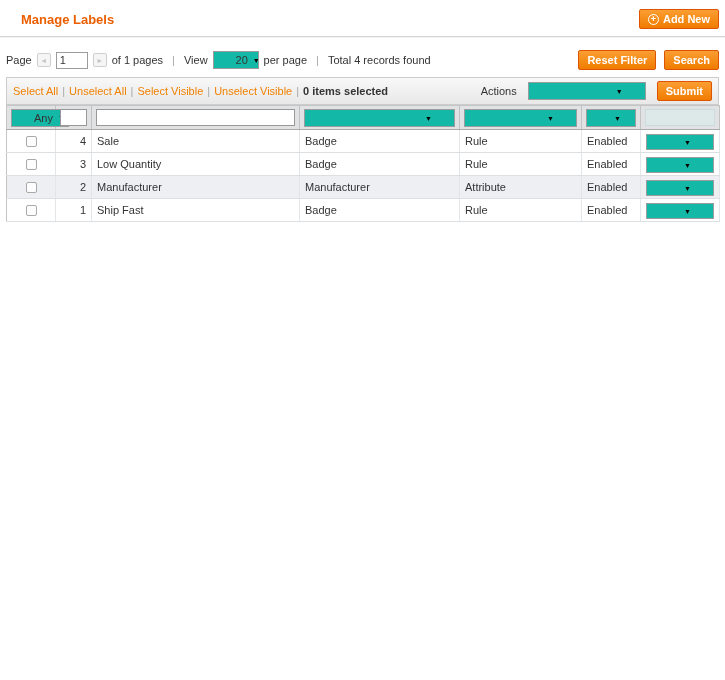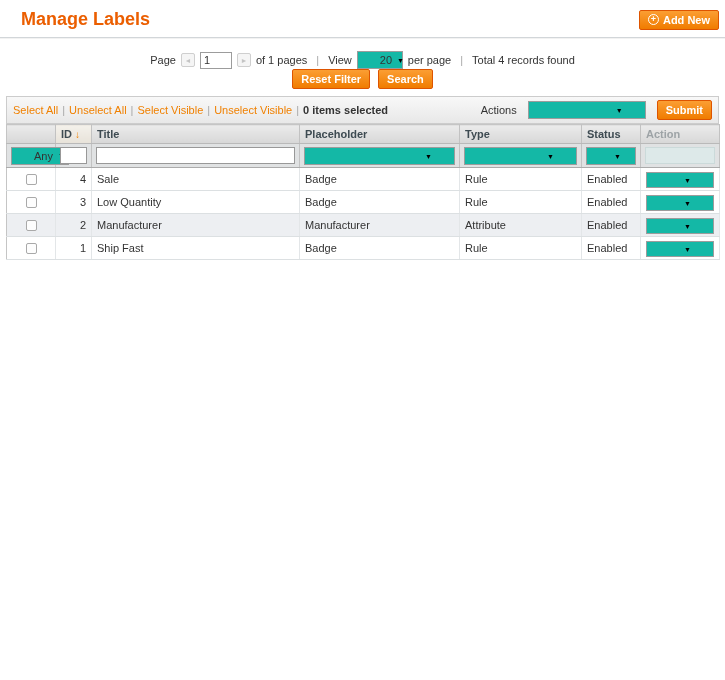--- a/index.html
+++ b/index.html
@@ -9,21 +9,21 @@
     background: #fff;
     font-family: "Liberation Sans", sans-serif;
     font-size: 11px; color: #333;
     overflow: hidden;
   }
   .page-header {
     display: flex; justify-content: space-between; align-items: center;
     padding: 9px 6px 7px 21px;
   }
   .page-title {
-    color: #EB5E00; font-size: 18px; font-weight: bold; margin: 0;
+    color: #EB5E00; font-size: 13px; font-weight: bold; margin: 0;
   }
   .header-divider {
     height: 0; border-top: 1px solid #D2D6D9; border-bottom: 1px solid #F2F2F2;
   }
   .content { padding: 0 6px; }
 
   
   .btn {
     display: inline-flex; align-items: center; gap: 4px;
     background: linear-gradient(#FB9E33, #F07C00);
@@ -35,21 +35,20 @@
   .add-circle {
     display: inline-flex; align-items: center; justify-content: center;
     width: 11px; height: 11px; border: 1px solid #fff; border-radius: 50%;
     font-size: 9px; line-height: 9px; font-weight: bold;
   }
 
   
   .pager-bar {
     display: flex; justify-content: space-between; align-items: center;
     padding: 12px 0 7px 0;
-    flex-direction: column;
   }
   .pager-left { display: flex; align-items: center; gap: 5px; }
   .pager-right { display: flex; align-items: center; gap: 8px; }
   .pipe { color: #A8A8A8; padding: 0 4px; }
   .mini-btn {
     display: inline-flex; align-items: center; justify-content: center;
     width: 14px; height: 14px;
     background: #F5F5F5; border: 1px solid #CFCFCF; border-radius: 2px;
     color: #C4C4C4; font-size: 7px; cursor: default;
   }
@@ -207,31 +206,20 @@
     <colgroup>
       <col class="w-select">
         <col class="w-id">
         <col class="w-title">
       <col class="w-placeholder">
         <col class="w-type">
         <col class="w-status">
         <col class="w-action">
     </colgroup>
     <thead>
-      <tr>
-        <th></th>
-        <th class="sorted">
-          <span>ID</span><span class="sort-arrow">↓</span>
-        </th>
-        <th>Title</th>
-        <th>Placeholder</th>
-        <th>Type</th>
-        <th>Status</th>
-        <th class="no-link">Action</th>
-      </tr>
       <tr class="filter-row">
         <td style="text-align:center">
           <span class="fselect any-select">
             <span>Any</span>
             <span class="fs-arrow">▼</span>
           </span>
         </td>
         <td>
           <input class="filter-input" value="" style="">
         </td>

